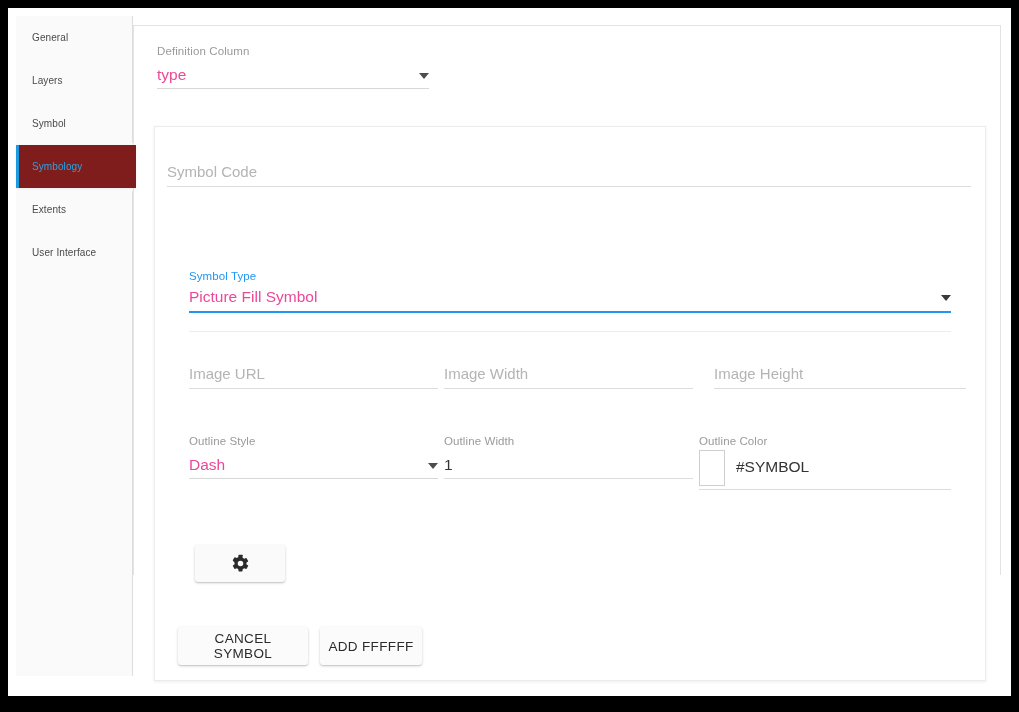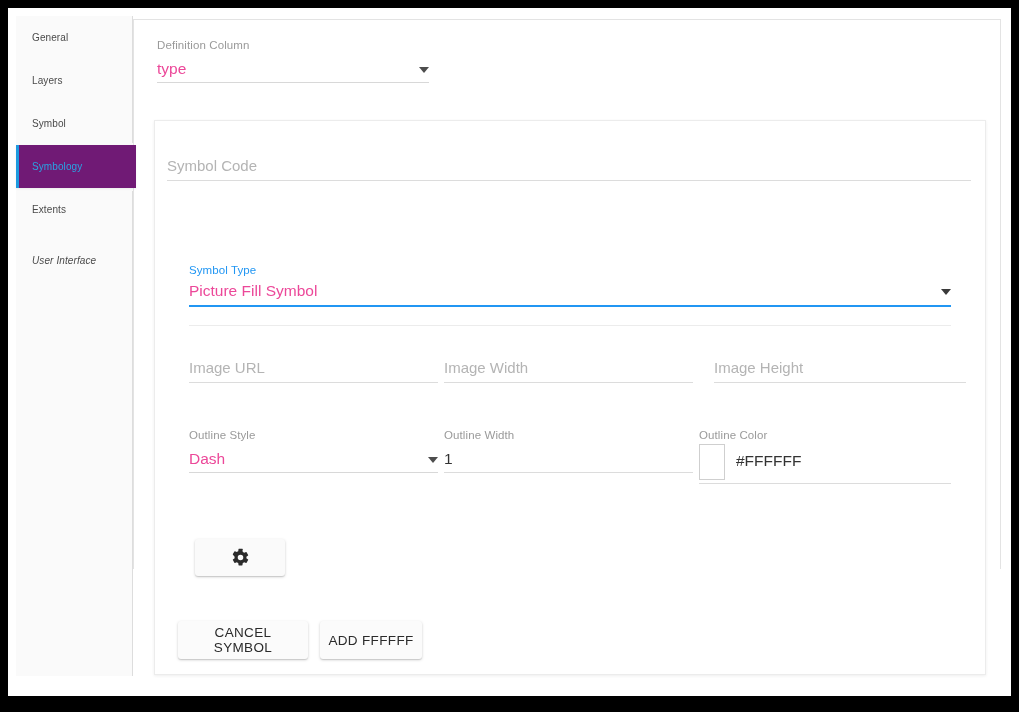--- a/index.html
+++ b/index.html
@@ -40,33 +40,33 @@
     left: 0; width: 117px; height: 43px;
     display: flex; align-items: center;
     padding-left: 16px;
     font-size: 10px;
     color: #4a4a4a;
     letter-spacing: .1px;
     cursor: pointer;
     background: transparent;
   }
   .nav-item.active {
-    background: #701a75;
+    background: #7f1d1d;
     color: #29a3e3;
     border-left: 3px solid #1d9ae0;
     padding-left: 13px;
     width: 120px;
     box-shadow: 0 1px 2px rgba(0,0,0,.06);
     z-index: 3;
   }
 
   
   #panel {
     position: absolute;
-    left: 125px; top: 11px;
+    left: 125px; top: 17px;
     width: 868px; height: 550px;
     background: #ffffff;
     border: 1px solid #e3e3e3;
     border-bottom: none;
   }
 
   
   .field-label {
     font-size: 11.5px;
     color: #9a9a9a;
@@ -228,21 +228,21 @@
       </div>
     <div class="nav-item" style="top:86px;">
         <span>Symbol</span>
       </div>
     <div class="nav-item active" style="top:129px;">
         <span>Symbology</span>
       </div>
     <div class="nav-item" style="top:172px;">
         <span>Extents</span>
       </div>
-    <div class="nav-item" style="top:223px;font-style:italic;">
+    <div class="nav-item" style="top:215px;">
         <span>User Interface</span>
       </div>
   </nav>
 
   <section id="panel">
 
     <div id="def-col">
       <div class="field-label">Definition Column</div>
       <div class="select-row">
         <span class="select-value">type</span>
@@ -280,21 +280,21 @@
         <div class="field-label">Outline Width</div>
         <div class="input-row">
           <span class="input-value">1</span>
         </div>
       </div>
 
       <div class="outline-group" id="outline-color">
         <div class="field-label">Outline Color</div>
         <div class="color-row">
           <span class="color-swatch"></span>
-          <span class="color-text">#FFFFFF</span>
+          <span class="color-text">#SYMBOL</span>
         </div>
       </div>
 
       <button id="gear-btn">
         <svg width="19" height="19" viewBox="0 0 24 24">
           <path fill="#2b2b2b" d="M19.43 12.98c.04-.32.07-.64.07-.98s-.03-.66-.07-.98l2.11-1.65a.5.5 0 0 0 .12-.64l-2-3.46a.5.5 0 0 0-.61-.22l-2.49 1a7.3 7.3 0 0 0-1.69-.98l-.38-2.65A.49.49 0 0 0 14 1h-4a.49.49 0 0 0-.49.42l-.38 2.65c-.61.25-1.17.58-1.69.98l-2.49-1a.5.5 0 0 0-.61.22l-2 3.46a.5.5 0 0 0 .12.64L4.57 11c-.04.32-.07.65-.07.98s.03.66.07.98l-2.11 1.65a.5.5 0 0 0-.12.64l2 3.46c.14.24.44.33.61.22l2.49-1c.52.4 1.08.73 1.69.98l.38 2.65c.04.24.25.42.49.42h4c.24 0 .45-.18.49-.42l.38-2.65c.61-.25 1.17-.59 1.69-.98l2.49 1c.17.11.47.02.61-.22l2-3.46a.5.5 0 0 0-.12-.64l-2.11-1.65zM12 15.5A3.5 3.5 0 1 1 12 8.5a3.5 3.5 0 0 1 0 7z"></path>
         </svg>
       </button>
 
       <button class="action-btn" id="cancel-symbol">CANCEL SYMBOL</button>

